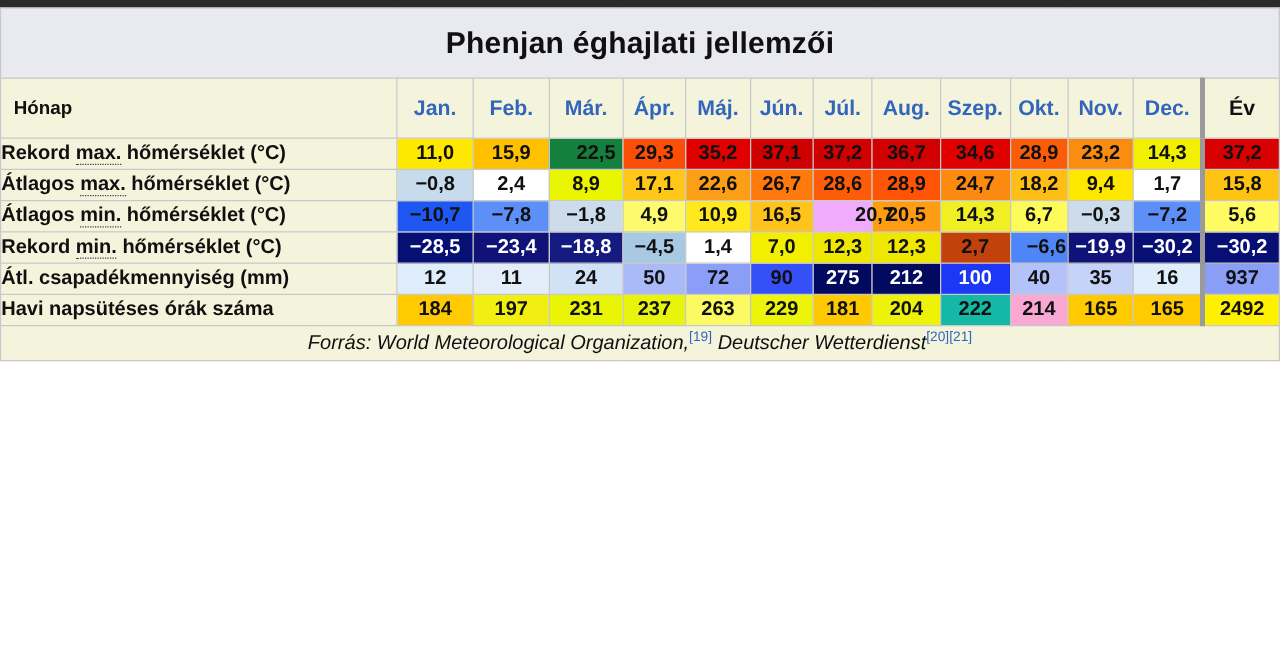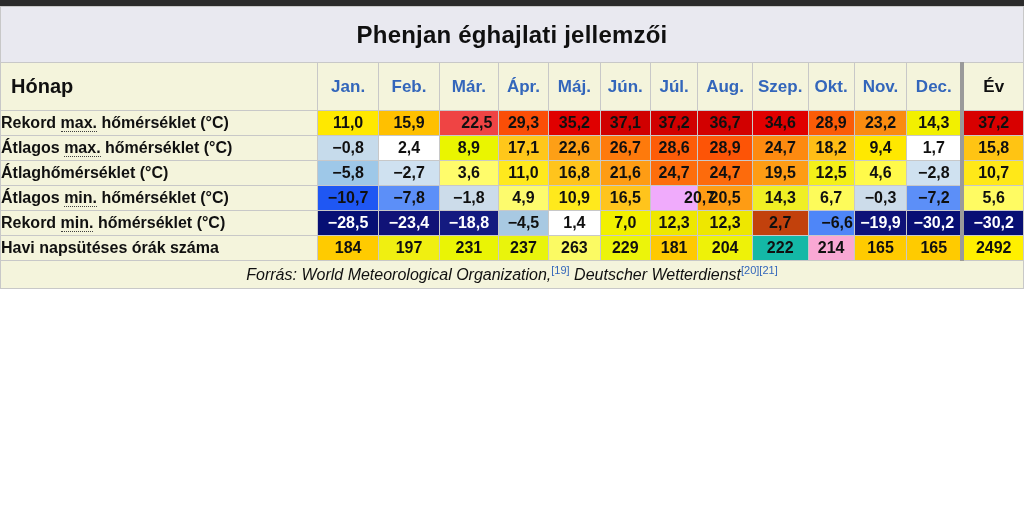--- a/index.html
+++ b/index.html
@@ -50,21 +50,21 @@
     font-size: 17px;
     font-weight: bold;
     color: #3366bb;
     text-align: center;
     vertical-align: middle;
   }
   .hdr.month-label {
     color: #101010;
     text-align: left;
     padding-left: 10px;
-    font-size: 20px;
+    font-size: 15px;
   }
   .hdr.year-col {
     color: #101010;
   }
   
   td.rowlabel {
     background: #f4f4dc;
     font-weight: bold;
     font-size: 16px;
     color: #101010;
@@ -146,21 +146,21 @@
           <th class="hdr">Szep.</th>
           <th class="hdr">Okt.</th>
           <th class="hdr">Nov.</th>
           <th class="hdr">Dec.</th>
           <th class="hdr year-col year-sep">Év</th>
         </tr>
     <tr>
           <td class="rowlabel"><span>Rekord </span><span class="abbr">max.</span><span> hőmérséklet (°C)</span></td>
           <td class="data" style="background: rgb(255, 232, 0);">11,0</td>
           <td class="data" style="background: rgb(255, 192, 0);">15,9</td>
-          <td class="data" style="background: #ef4444; padding-left: 16px;">22,5</td>
+          <td class="data" style="background: #15803d; padding-left: 16px;">22,5</td>
           <td class="data" style="background: rgb(251, 78, 7);">29,3</td>
           <td class="data" style="background: rgb(224, 0, 0);">35,2</td>
           <td class="data" style="background: rgb(208, 0, 0);">37,1</td>
           <td class="data" style="background: rgb(208, 0, 0);">37,2</td>
           <td class="data" style="background: rgb(210, 0, 0);">36,7</td>
           <td class="data" style="background: rgb(224, 0, 0);">34,6</td>
           <td class="data" style="background: rgb(251, 92, 7);">28,9</td>
           <td class="data" style="background: rgb(250, 140, 16);">23,2</td>
           <td class="data" style="background: rgb(242, 240, 0);">14,3</td>
           <td class="data year-sep" style="background: rgb(216, 0, 0);">37,2</td>
@@ -175,36 +175,20 @@
           <td class="data" style="background: rgb(254, 122, 12);">26,7</td>
           <td class="data" style="background: rgb(253, 92, 8);">28,6</td>
           <td class="data" style="background: rgb(253, 84, 6);">28,9</td>
           <td class="data" style="background: rgb(253, 138, 16);">24,7</td>
           <td class="data" style="background: rgb(255, 190, 22);">18,2</td>
           <td class="data" style="background: rgb(255, 232, 0);">9,4</td>
           <td class="data" style="background: rgb(255, 255, 255);">1,7</td>
           <td class="data year-sep" style="background: rgb(255, 196, 19);">15,8</td>
         </tr>
         <tr>
-          <td class="rowlabel"><span>Átlaghőmérséklet (°C)</span></td>
-          <td class="data" style="background: rgb(158, 200, 232);">−5,8</td>
-          <td class="data" style="background: rgb(207, 225, 240);">−2,7</td>
-          <td class="data" style="background: rgb(255, 252, 107);">3,6</td>
-          <td class="data" style="background: rgb(255, 233, 29);">11,0</td>
-          <td class="data" style="background: rgb(255, 196, 28);">16,8</td>
-          <td class="data" style="background: rgb(254, 156, 20);">21,6</td>
-          <td class="data" style="background: rgb(253, 110, 12);">24,7</td>
-          <td class="data" style="background: rgb(253, 107, 12);">24,7</td>
-          <td class="data" style="background: rgb(254, 156, 20);">19,5</td>
-          <td class="data" style="background: rgb(244, 240, 25);">12,5</td>
-          <td class="data" style="background: rgb(255, 250, 74);">4,6</td>
-          <td class="data" style="background: rgb(207, 225, 240);">−2,8</td>
-          <td class="data year-sep" style="background: rgb(255, 232, 24);">10,7</td>
-        </tr>
-        <tr>
           <td class="rowlabel"><span>Átlagos </span><span class="abbr">min.</span><span> hőmérséklet (°C)</span></td>
           <td class="data" style="background: rgb(31, 87, 243);">−10,7</td>
           <td class="data" style="background: rgb(92, 143, 248);">−7,8</td>
           <td class="data" style="background: rgb(204, 220, 234);">−1,8</td>
           <td class="data" style="background: rgb(253, 251, 109);">4,9</td>
           <td class="data" style="background: rgb(255, 233, 28);">10,9</td>
           <td class="data" style="background: rgb(255, 196, 28);">16,5</td>
           <td class="data" style="background: #f0abfc; padding-left: 33px;">20,7</td>
           <td class="data" style="background: rgb(254, 156, 20);">20,5</td>
           <td class="data" style="background: rgb(240, 239, 36);">14,3</td>
@@ -223,20 +207,36 @@
           <td class="data" style="background: rgb(242, 240, 0);">7,0</td>
           <td class="data" style="background: rgb(238, 231, 0);">12,3</td>
           <td class="data" style="background: rgb(238, 231, 0);">12,3</td>
           <td class="data" style="background: #c2410c;">2,7</td>
           <td class="data" style="background: rgb(78, 134, 248); padding-left: 12px;">−6,6</td>
           <td class="data light-text" style="background: rgb(15, 18, 120);">−19,9</td>
           <td class="data light-text" style="background: rgb(8, 15, 116);">−30,2</td>
           <td class="data year-sep light-text" style="background: rgb(8, 15, 116);">−30,2</td>
         </tr>
         <tr>
+          <td class="rowlabel"><span>Átl. csapadékmennyiség (mm)</span></td>
+          <td class="data" style="background: rgb(223, 236, 249);">12</td>
+          <td class="data" style="background: rgb(227, 238, 250);">11</td>
+          <td class="data" style="background: rgb(210, 226, 246);">24</td>
+          <td class="data" style="background: rgb(170, 185, 247);">50</td>
+          <td class="data" style="background: rgb(138, 158, 247);">72</td>
+          <td class="data" style="background: rgb(53, 80, 246);">90</td>
+          <td class="data light-text" style="background: rgb(2, 10, 96);">275</td>
+          <td class="data light-text" style="background: rgb(2, 10, 96);">212</td>
+          <td class="data light-text" style="background: rgb(28, 55, 245);">100</td>
+          <td class="data" style="background: rgb(179, 194, 248);">40</td>
+          <td class="data" style="background: rgb(198, 211, 248);">35</td>
+          <td class="data" style="background: rgb(224, 237, 250);">16</td>
+          <td class="data year-sep" style="background: rgb(138, 158, 247);">937</td>
+        </tr>
+        <tr>
           <td class="rowlabel"><span>Havi napsütéses órák száma</span></td>
           <td class="data" style="background: rgb(255, 203, 0);">184</td>
           <td class="data" style="background: rgb(240, 239, 17);">197</td>
           <td class="data" style="background: rgb(234, 244, 5);">231</td>
           <td class="data" style="background: rgb(233, 244, 12);">237</td>
           <td class="data" style="background: rgb(251, 250, 99);">263</td>
           <td class="data" style="background: rgb(236, 244, 10);">229</td>
           <td class="data" style="background: rgb(255, 201, 0);">181</td>
           <td class="data" style="background: rgb(238, 242, 8);">204</td>
           <td class="data" style="background: #14b8a6; margin-top: 40px;">222</td>

